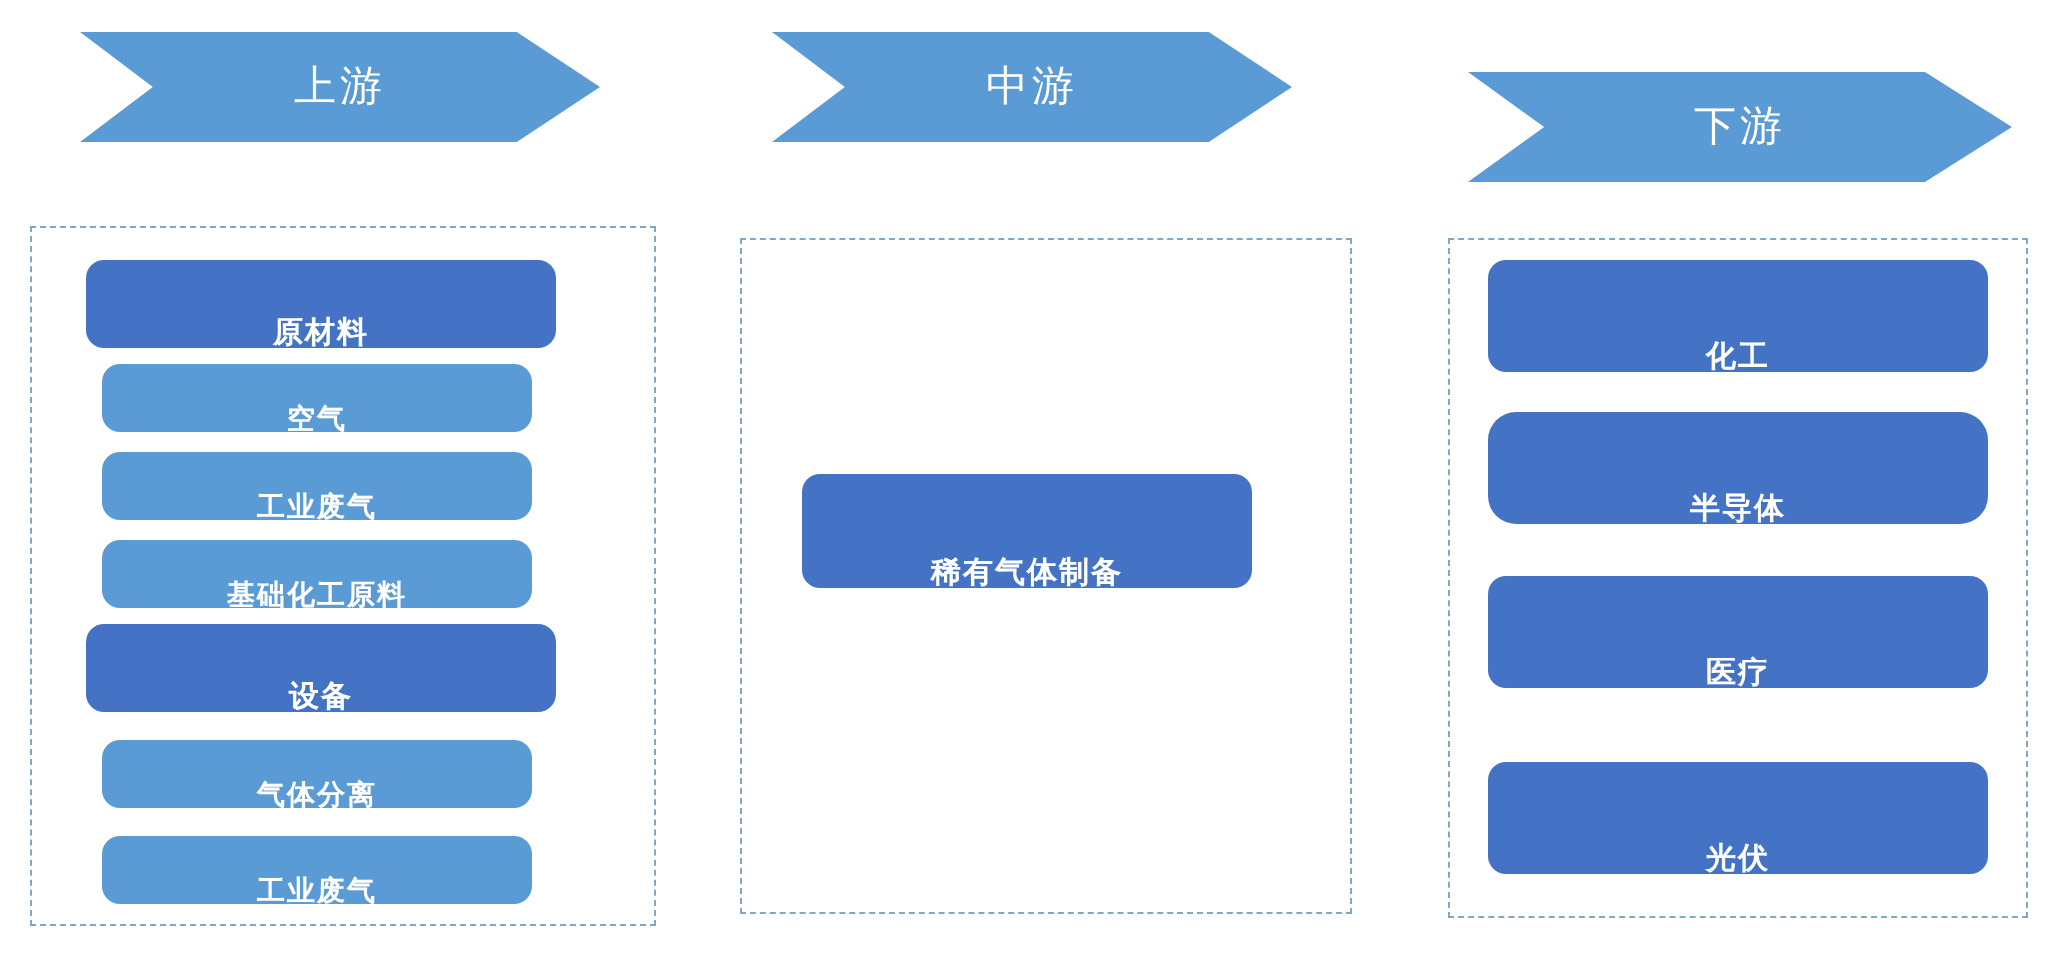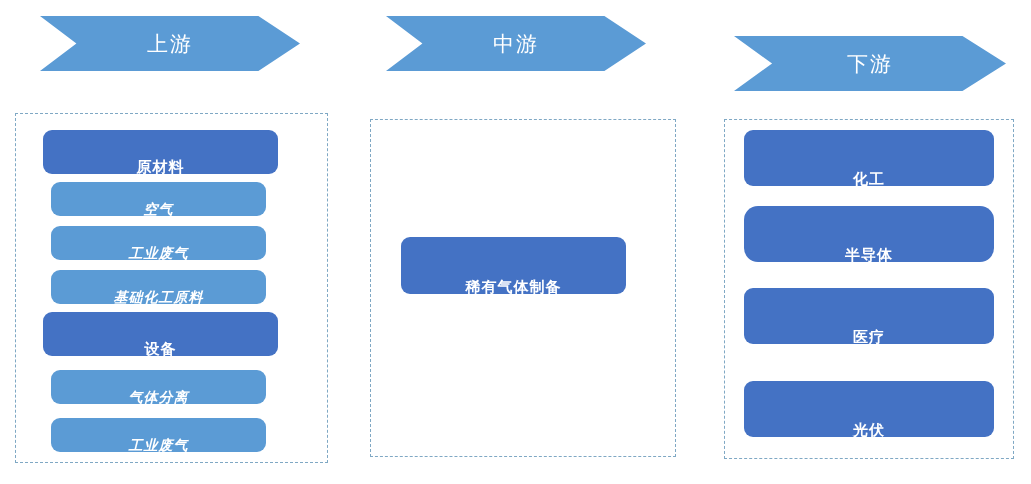--- a/index.html
+++ b/index.html
@@ -90,21 +90,21 @@
     font-size: 15px;
     font-weight: bold;
     letter-spacing: 1px;
     line-height: 1;
     white-space: nowrap;
   }
 
   
   .node.cat { background: #4472C4; }
   .node.sub { background: #5B9BD5; }
-  .node.sub .node-label { font-size: 14px; font-style: italic; }
+  .node.sub .node-label { font-size: 14px; }
 
   
   .col-upstream .node.cat { left: 28px; width: 235px; height: 44px; }
   .col-upstream .node.sub { left: 36px; width: 215px; height: 34px; }
 
   .up-n0 { top: 130px; }   
   .up-n1 { top: 182px; }   
   .up-n2 { top: 226px; }   
   .up-n3 { top: 270px; }   
   .up-n4 { top: 312px; }   

